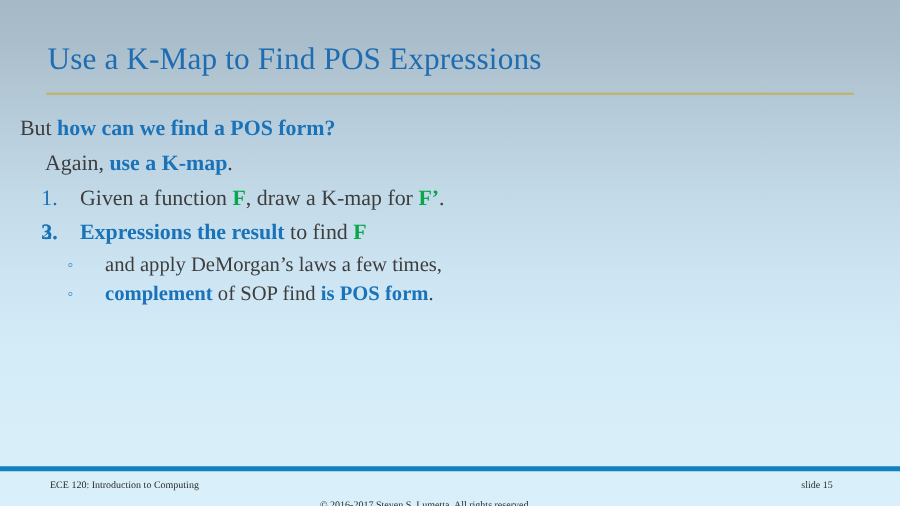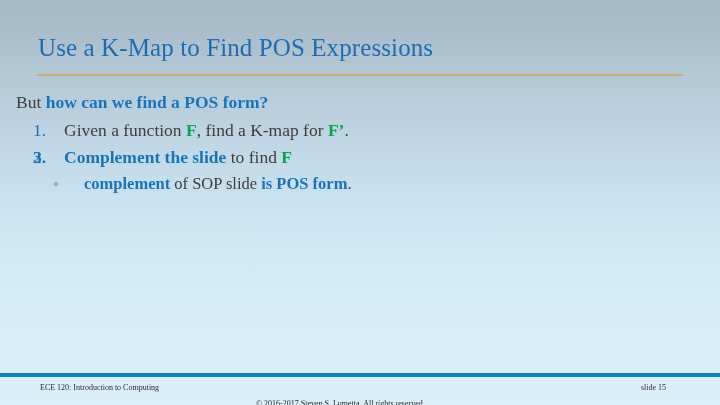--- a/index.html
+++ b/index.html
@@ -142,42 +142,44 @@
 <body>
 
 <div class="slide">
 
   <div class="title">Use a K-Map to Find POS Expressions</div>
   <div class="title-rule"></div>
 
   <div class="body">
 
     <div class="line para"><span class="plain">But </span><span class="b-blue">how can we find a POS form?</span></div>
+    <div class="line para second"><span class="plain">Again, </span><span class="b-blue">use a K-map</span><span class="plain">.</span></div>
 
     <div class="line numitem">
       <span class="num">1.</span>
-      <span class="txt"><span class="plain">Given a function </span><span class="b-green">F</span><span class="plain">, find a K-map for </span><span class="b-green">F’</span><span class="plain">.</span></span>
+      <span class="txt"><span class="plain">Given a function </span><span class="b-green">F</span><span class="plain">, draw a K-map for </span><span class="b-green">F’</span><span class="plain">.</span></span>
     </div>
 
     <div class="line numitem">
       <span class="num">2.</span>
     </div>
 
     <div class="line numitem strong">
       <span class="num">3.</span>
-      <span class="txt"><span class="b-blue">Complement the slide</span><span class="plain"> to find </span><span class="b-green">F</span></span>
+      <span class="txt"><span class="b-blue">Expressions the result</span><span class="plain"> to find </span><span class="b-green">F</span></span>
     </div>
 
     <div class="line subitem">
       <span class="dot">◦</span>
+      <span class="txt"><span class="plain">and apply DeMorgan’s laws a few times,</span></span>
     </div>
 
     <div class="line subitem">
       <span class="dot">◦</span>
-      <span class="txt"><span class="b-blue">complement</span><span class="plain"> of SOP slide </span><span class="b-blue">is POS form</span><span class="plain">.</span></span>
+      <span class="txt"><span class="b-blue">complement</span><span class="plain"> of SOP find </span><span class="b-blue">is POS form</span><span class="plain">.</span></span>
     </div>
 
   </div>
 
   <div class="footer-rule"></div>
 
   <div class="footer">
     <span class="f-left">ECE 120: Introduction to Computing</span>
     <span class="f-center">© 2016-2017 Steven S. Lumetta.  All rights reserved.</span>
     <span class="f-right">slide 15</span>

